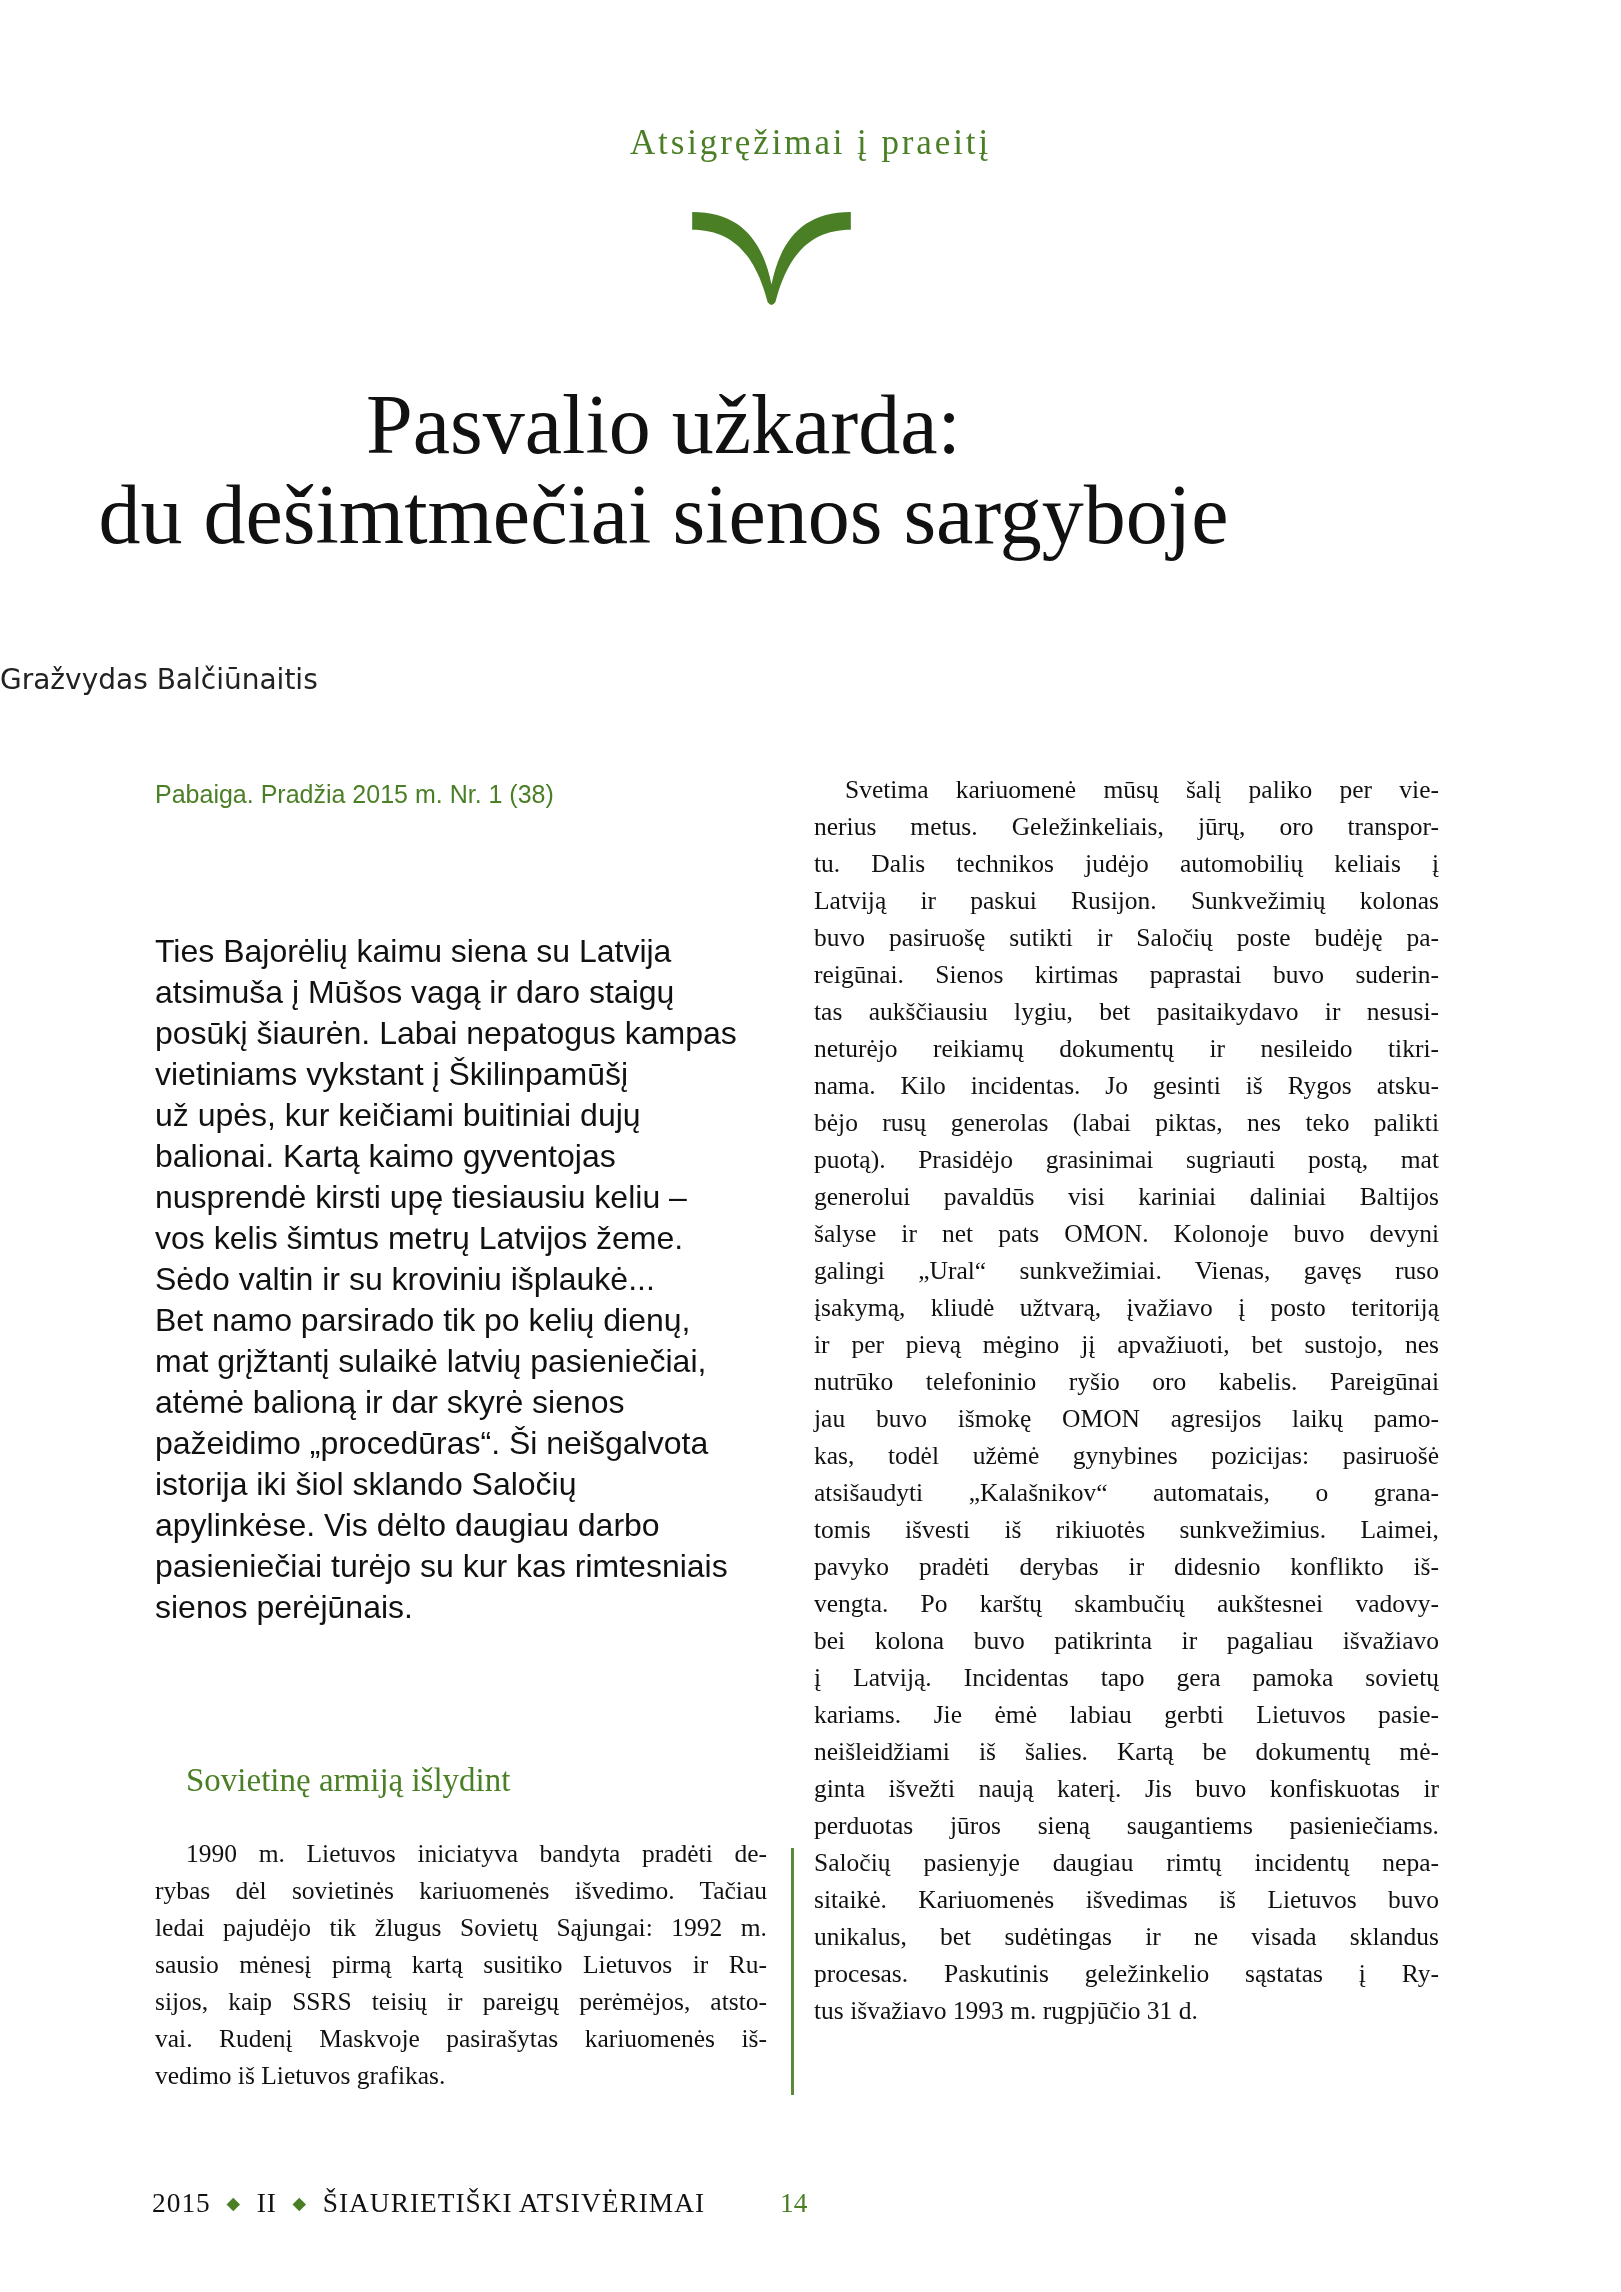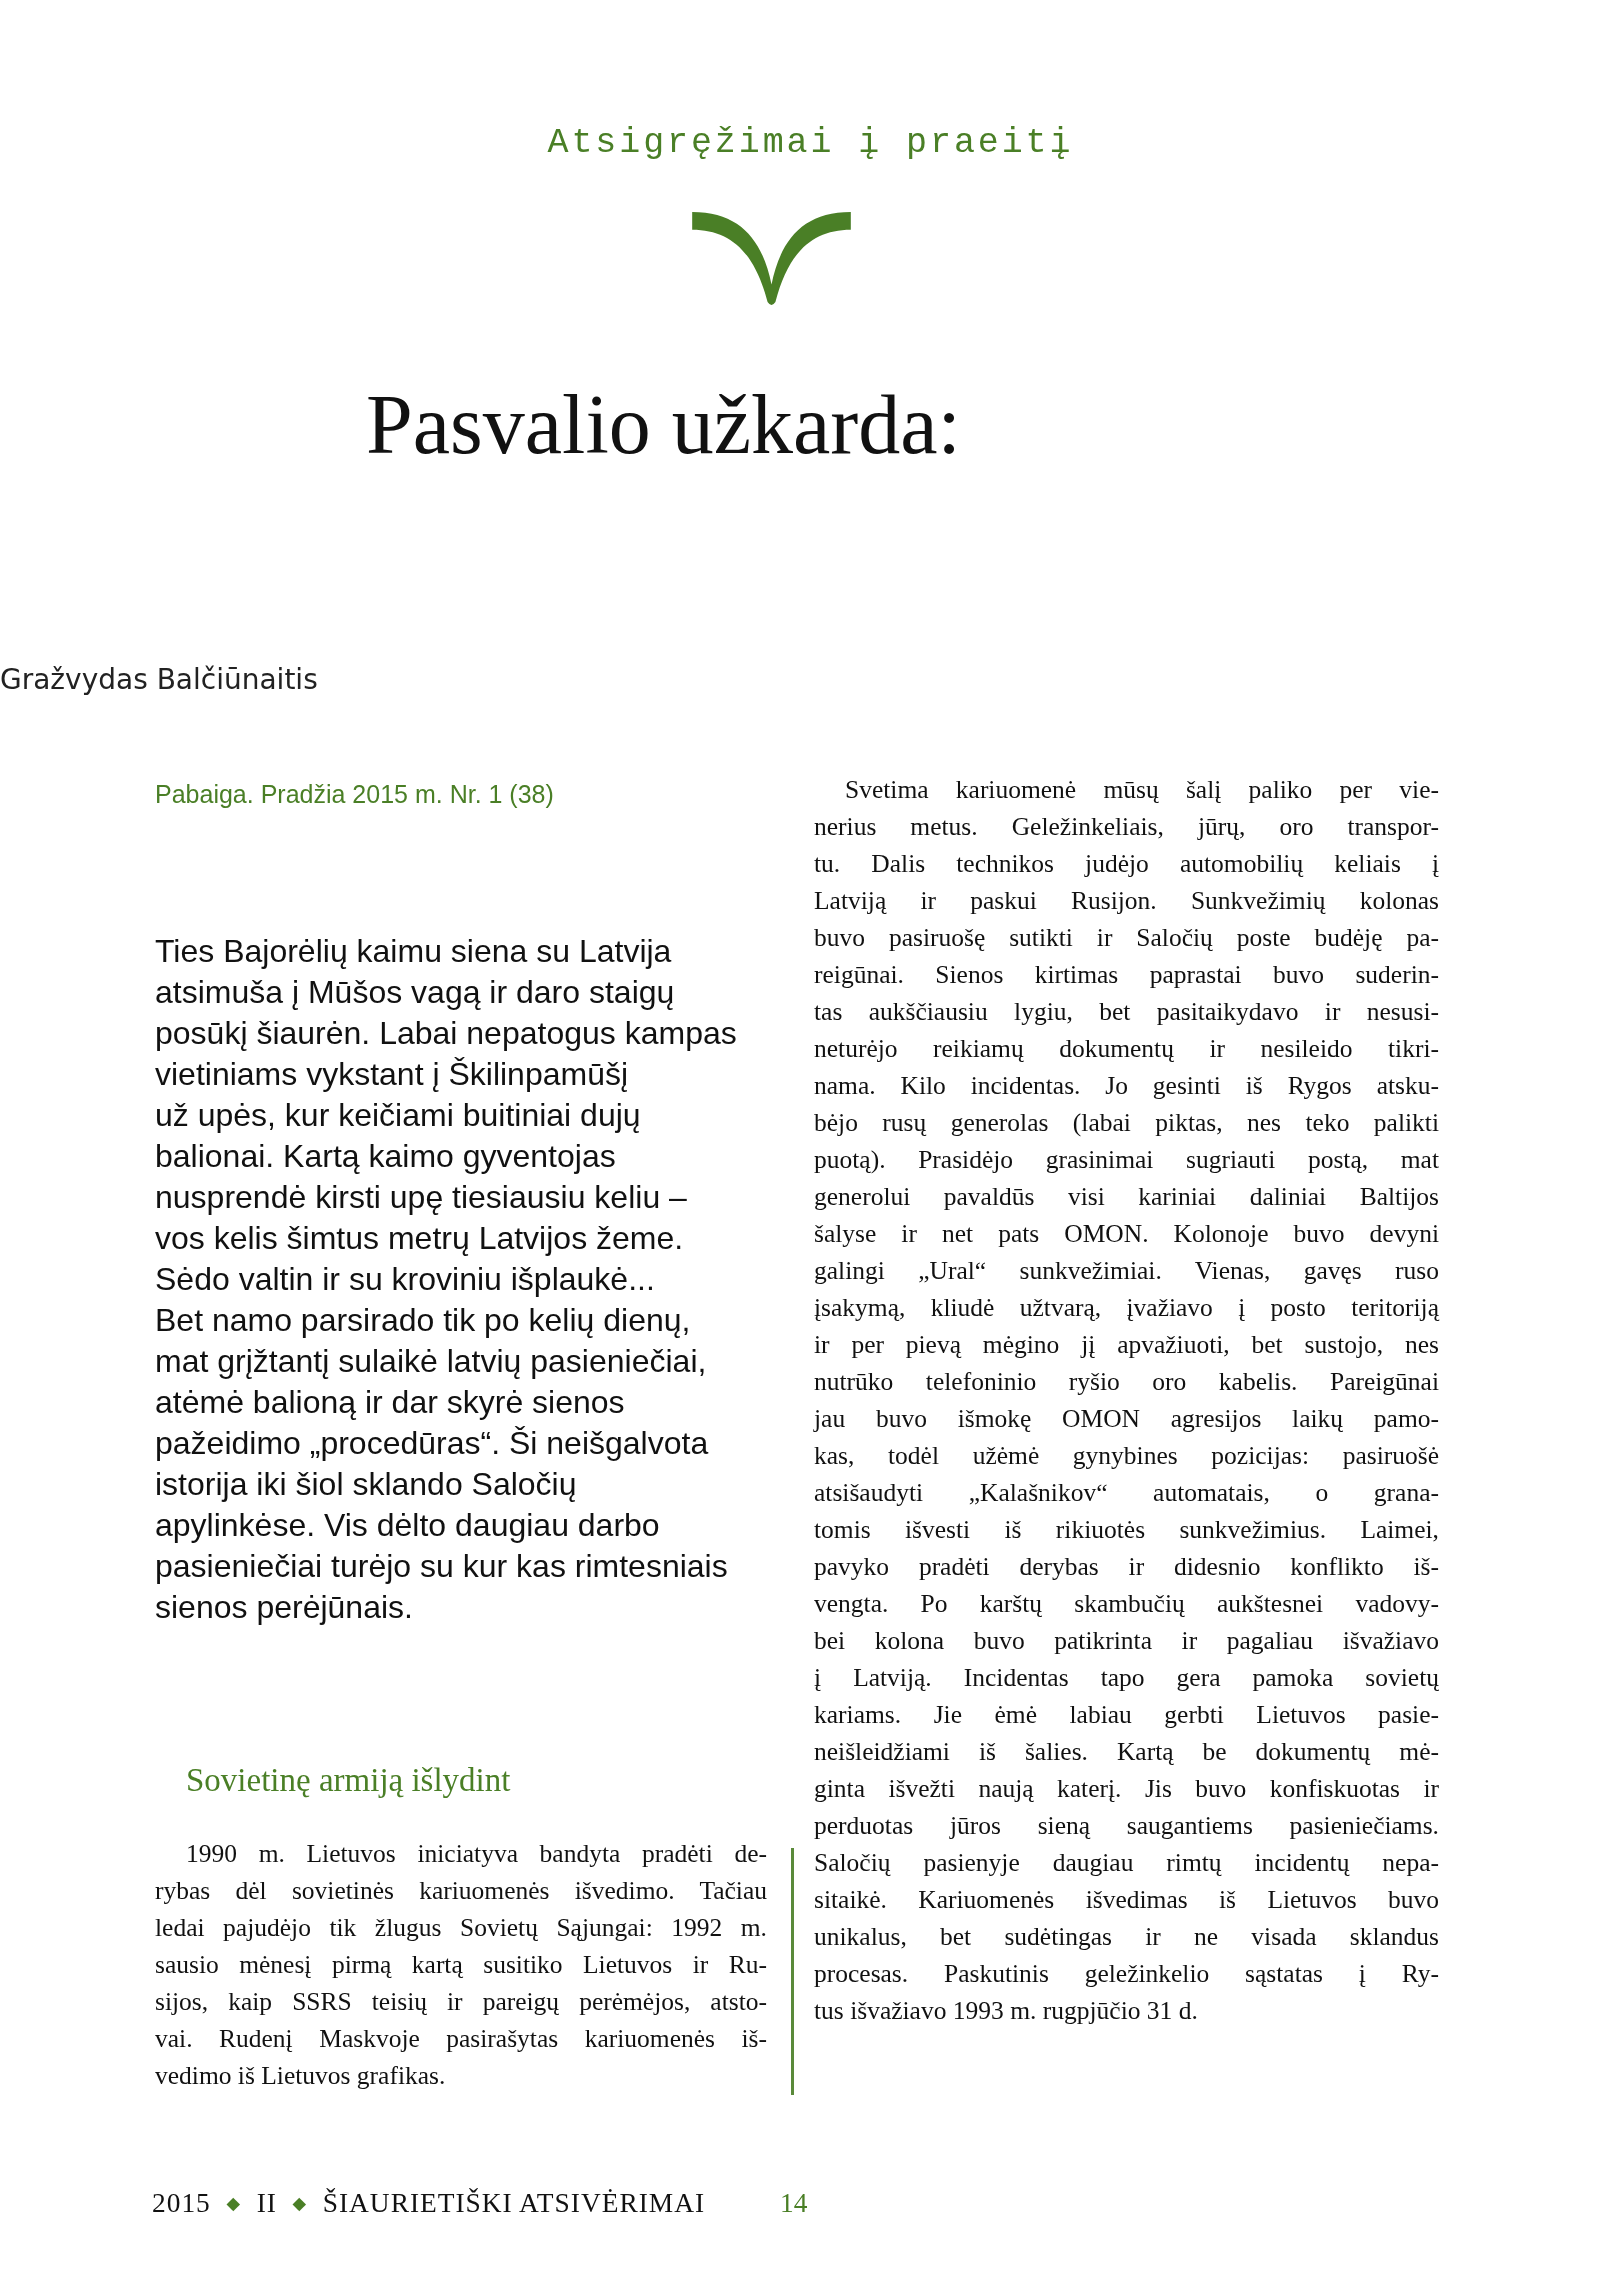--- a/index.html
+++ b/index.html
@@ -1,19 +1,19 @@
 <!DOCTYPE html>
 <html><head>
 <meta charset="utf-8">
 <style>
   html, body { margin: 0; padding: 0; background: #ffffff; }
   body { width: 1621px; height: 2293px; position: relative; overflow: hidden; color: #1a1a1a; }
   .section-kicker {
     position: absolute; left: 0; top: 123px; width: 1621px; text-align: center;
-    font-family: Liberation Mono, monospace; font-size: 35px; letter-spacing: 2.9px;
+    font-family: Liberation Serif, serif; font-size: 35px; letter-spacing: 2.9px;
     color: #4a7f26; font-weight: 300;
   }
   .ornament { position: absolute; left: 692px; top: 212px; width: 159px; height: 94px; }
   .title {
     position: absolute; left: 0; top: 380px; width: 1327px; text-align: center;
     font-family: "Liberation Serif", serif; font-size: 84px; line-height: 90px; color: #111;
   }
   .author {
     position: absolute; left: 0; top: 663px; width: 1473px; text-align: left;
     font-family: "DejaVu Sans", sans-serif; font-size: 28px; color: #222;
@@ -55,20 +55,21 @@
 <body>
 
 <div class="section-kicker">Atsigręžimai į praeitį</div>
 
 <svg class="ornament" viewBox="0 0 162 96">
   <path d="M0 0 L0 18 C40 18 64 42 77 92 Q81 98 85 92 C98 42 122 18 162 18 L162 0 C112 0 90 30 81 74 C72 30 50 0 0 0 Z" fill="#4a7f26"></path>
 </svg>
 
 <div class="title">
   <div>Pasvalio užkarda:</div>
+  <div>du dešimtmečiai sienos sargyboje</div>
 </div>
 
 <div class="author">Gražvydas Balčiūnaitis</div>
 
 <div class="continuation">Pabaiga. Pradžia 2015 m. Nr. 1 (38)</div>
 
 <div class="lead">
   <span class="ln">Ties Bajorėlių kaimu siena su Latvija</span>
   <span class="ln">atsimuša į Mūšos vagą ir daro staigų</span>
   <span class="ln">posūkį šiaurėn. Labai nepatogus kampas</span>

